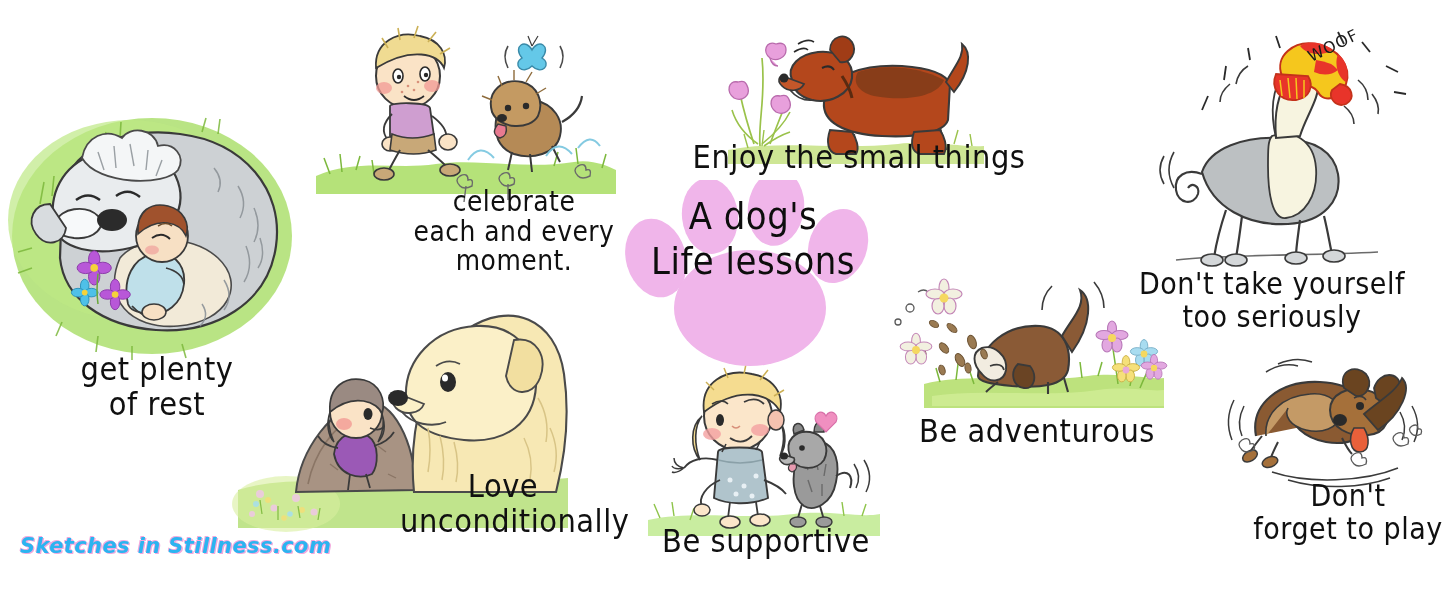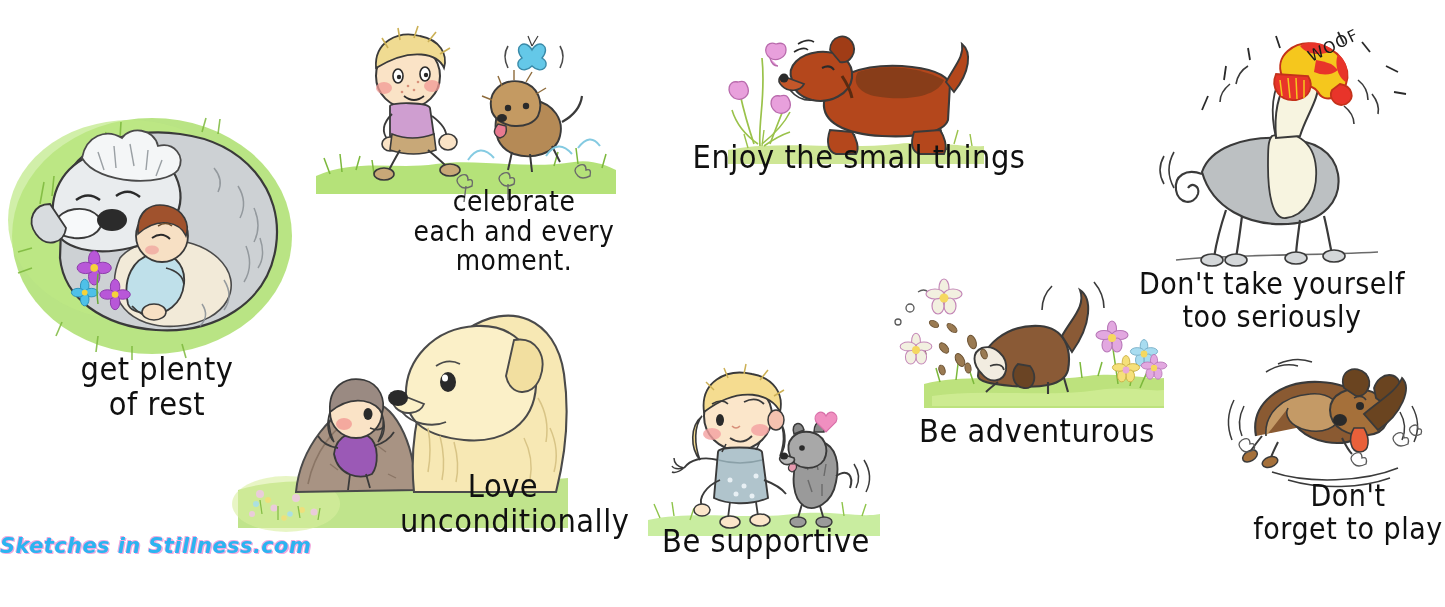--- a/index.html
+++ b/index.html
@@ -43,21 +43,21 @@
     color: #0d0d0d;
     letter-spacing: 0.5px;
     transform: scaleY(1.1);
     z-index: 4;
     white-space: pre-line;
   }
 
   
   #watermark {
     position: absolute;
-    left: 0; top: 534px;
+    left: 20px; top: 534px;
     font-family: "DejaVu Sans", sans-serif;
     font-size: 21px;
     font-style: italic;
     font-weight: 700;
     color: #2bb4f0;
     letter-spacing: 0.4px;
     text-shadow: 1.3px 1.3px 0 #f2a8dd, -0.8px -0.8px 0 #f2a8dd;
   }
 
   
@@ -830,16 +830,31 @@
         <path d="M10 92 q-6 -6 0 -10 q8 -4 8 4 q6 -2 4 6 q-8 4 -12 0 Z"></path>
         <path d="M122 106 q-6 -6 0 -10 q8 -4 8 4 q6 -2 4 6 q-8 4 -12 0 Z"></path>
         <path d="M164 86 q-6 -6 0 -10 q8 -4 8 4 q6 -2 4 6 q-8 4 -12 0 Z"></path>
         <path d="M180 76 q-5 -5 0 -8 q6 -3 6 3 q5 -1 3 5 q-6 3 -9 0 Z"></path>
       </g>
     </svg>
   </div>
   <div class="caption" id="cap-play">Don't
 forget to play</div>
 
+  <div id="paw-wrap">
+    <svg width="290" height="190" viewBox="0 0 290 190">
+      <g fill="#f0b5ea">
+
+        <ellipse cx="48" cy="78" rx="30" ry="40" transform="rotate(-16 48 78)"></ellipse>
+        <ellipse cx="102" cy="36" rx="28" ry="38" transform="rotate(-6 102 36)"></ellipse>
+        <ellipse cx="168" cy="28" rx="28" ry="38" transform="rotate(8 168 28)"></ellipse>
+        <ellipse cx="230" cy="66" rx="29" ry="38" transform="rotate(20 230 66)"></ellipse>
+
+        <ellipse cx="142" cy="128" rx="76" ry="58"></ellipse>
+      </g>
+    </svg>
+    <div id="paw-title">A dog's
+Life lessons</div>
+  </div>
 
   <div id="watermark">Sketches in Stillness.com</div>
 
 </div>
 
 </body></html>

